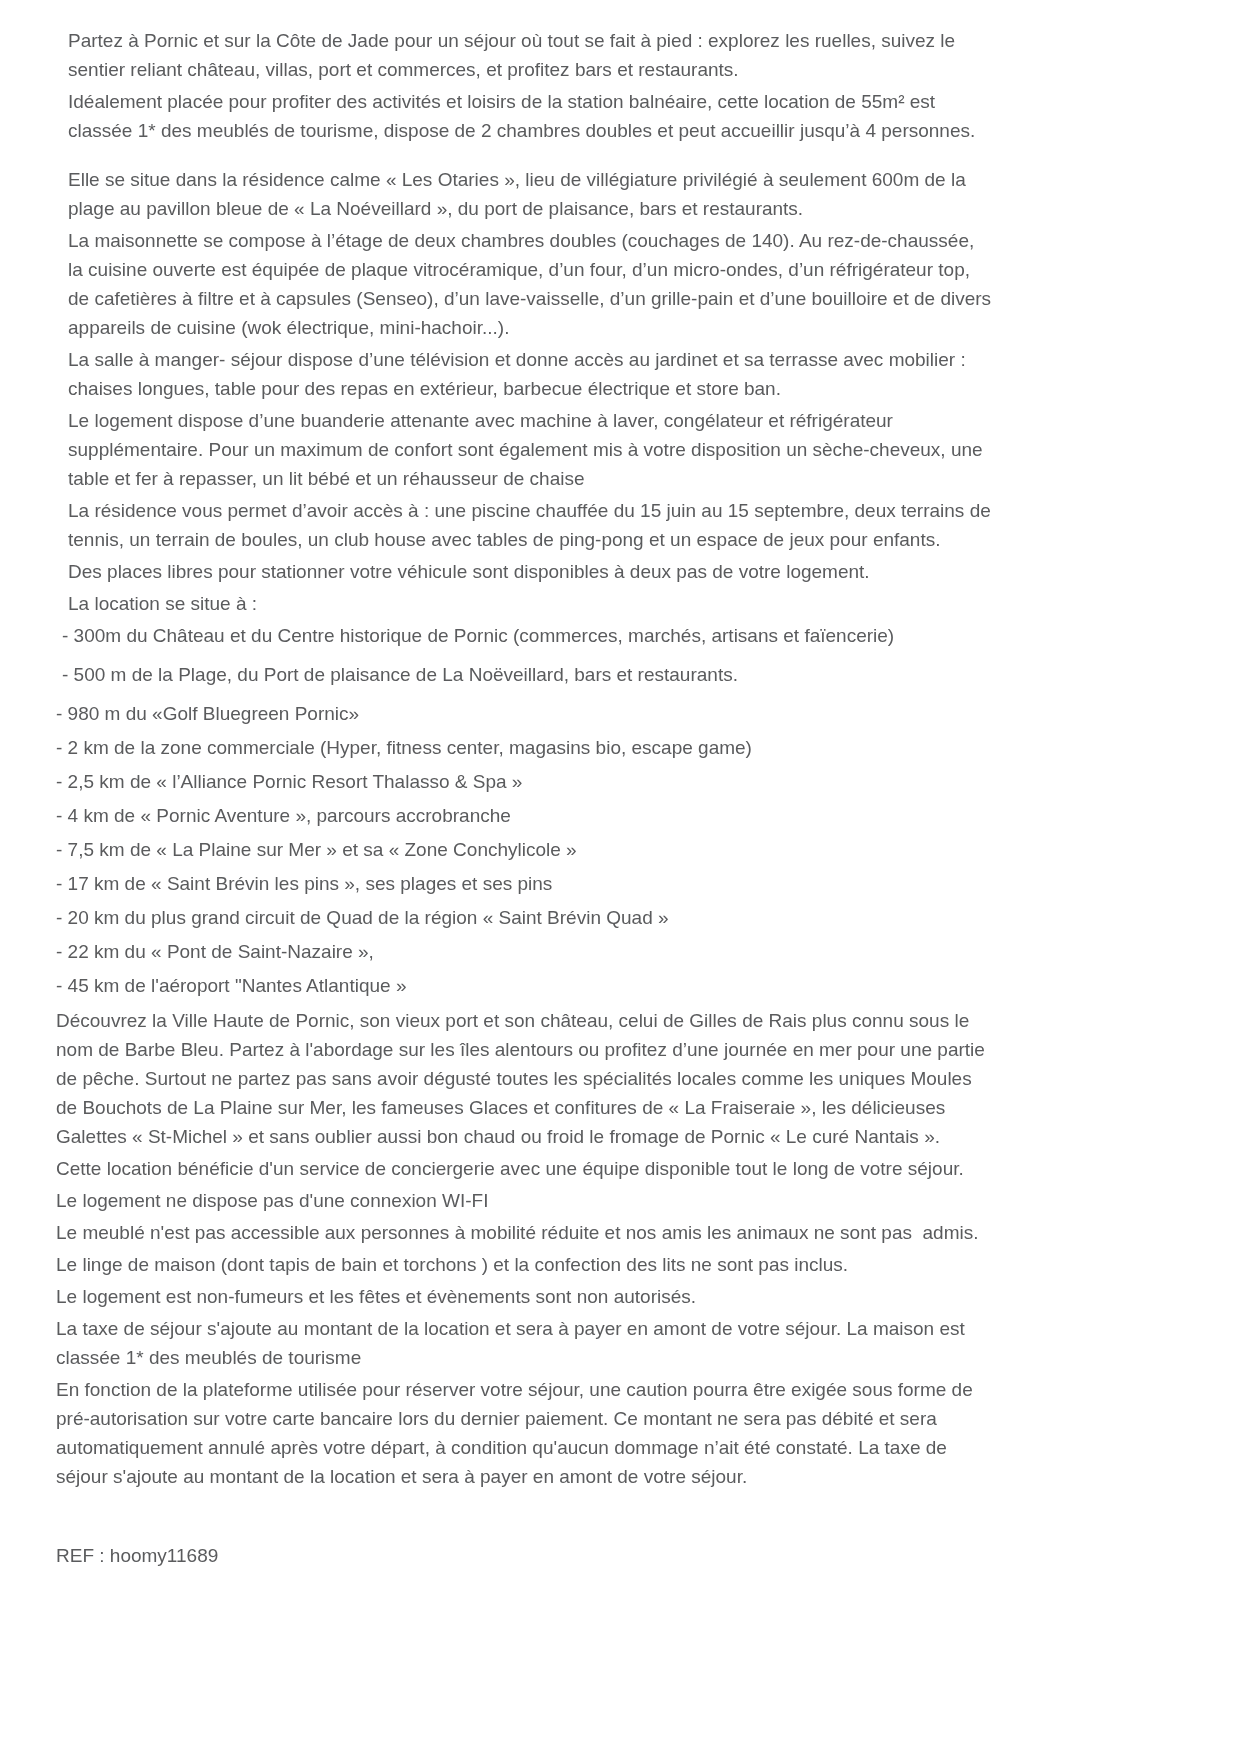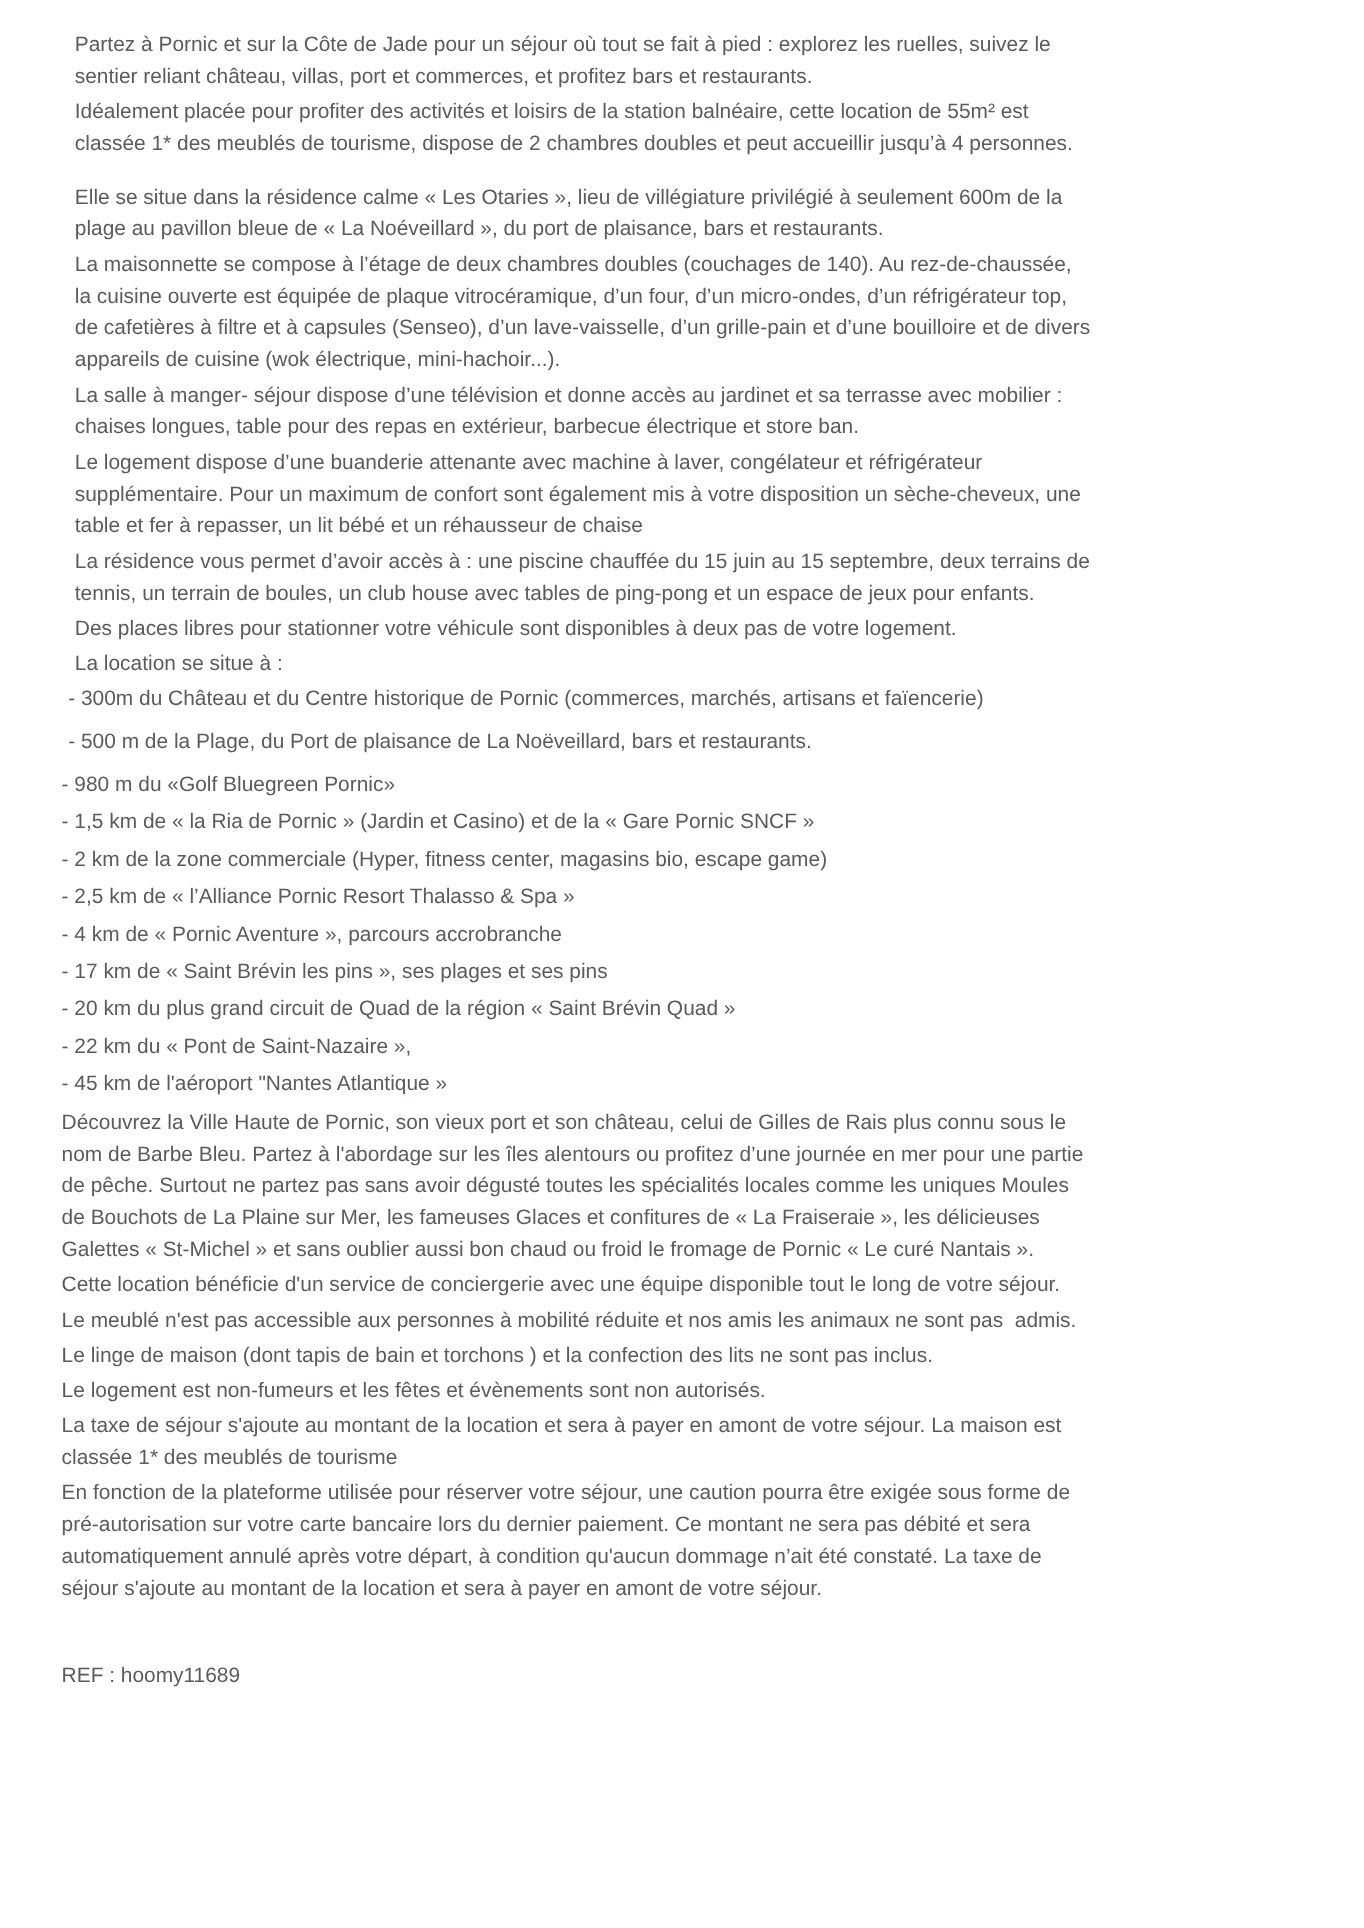--- a/index.html
+++ b/index.html
@@ -67,33 +67,34 @@
     <p>Le logement dispose d’une buanderie attenante avec machine à laver, congélateur et réfrigérateur supplémentaire. Pour un maximum de confort sont également mis à votre disposition un sèche-cheveux, une table et fer à repasser, un lit bébé et un réhausseur de chaise</p>
     <p>La résidence vous permet d’avoir accès à : une piscine chauffée du 15 juin au 15 septembre, deux terrains de tennis, un terrain de boules, un club house avec tables de ping-pong et un espace de jeux pour enfants.</p>
     <p>Des places libres pour stationner votre véhicule sont disponibles à deux pas de votre logement.</p>
     <p>La location se situe à :</p>
   </div>
 
   <div class="distances-block">
     <p class="li-wide">- 300m du Château et du Centre historique de Pornic (commerces, marchés, artisans et faïencerie)</p>
     <p class="li-wide">- 500 m de la Plage, du Port de plaisance de La Noëveillard, bars et restaurants.</p>
     <p>- 980 m du «Golf Bluegreen Pornic»</p>
-    <p>- 1,5 km de « la Ria de Pornic » (Jardin et Casino) et de la « Gare Pornic SNCF »</p>
     <p>- 2 km de la zone commerciale (Hyper, fitness center, magasins bio, escape game)</p>
     <p>- 2,5 km de « l’Alliance Pornic Resort Thalasso &amp; Spa »</p>
     <p>- 4 km de « Pornic Aventure », parcours accrobranche</p>
+    <p>- 7,5 km de « La Plaine sur Mer » et sa « Zone Conchylicole »</p>
     <p>- 17 km de « Saint Brévin les pins », ses plages et ses pins</p>
     <p>- 20 km du plus grand circuit de Quad de la région « Saint Brévin Quad »</p>
     <p>- 22 km du « Pont de Saint-Nazaire »,</p>
     <p>- 45 km de l'aéroport "Nantes Atlantique »</p>
   </div>
 
   <div class="outro-block">
     <p>Découvrez la Ville Haute de Pornic, son vieux port et son château, celui de Gilles de Rais plus connu sous le nom de Barbe Bleu. Partez à l'abordage sur les îles alentours ou profitez d’une journée en mer pour une partie de pêche. Surtout ne partez pas sans avoir dégusté toutes les spécialités locales comme les uniques Moules de Bouchots de La Plaine sur Mer, les fameuses Glaces et confitures de « La Fraiseraie », les délicieuses Galettes « St-Michel » et sans oublier aussi bon chaud ou froid le fromage de Pornic « Le curé Nantais ».</p>
     <p>Cette location bénéficie d'un service de conciergerie avec une équipe disponible tout le long de votre séjour.</p>
+    <p>Le logement ne dispose pas d'une connexion WI-FI</p>
     <p>Le meublé n'est pas accessible aux personnes à mobilité réduite et nos amis les animaux ne sont pas  admis.</p>
     <p>Le linge de maison (dont tapis de bain et torchons ) et la confection des lits ne sont pas inclus.</p>
     <p>Le logement est non-fumeurs et les fêtes et évènements sont non autorisés.</p>
     <p>La taxe de séjour s'ajoute au montant de la location et sera à payer en amont de votre séjour. La maison est classée 1* des meublés de tourisme</p>
     <p>En fonction de la plateforme utilisée pour réserver votre séjour, une caution pourra être exigée sous forme de pré-autorisation sur votre carte bancaire lors du dernier paiement. Ce montant ne sera pas débité et sera automatiquement annulé après votre départ, à condition qu'aucun dommage n’ait été constaté. La taxe de séjour s'ajoute au montant de la location et sera à payer en amont de votre séjour.</p>
   </div>
 
   <p class="ref-line">REF : hoomy11689</p>
 
 </div>

